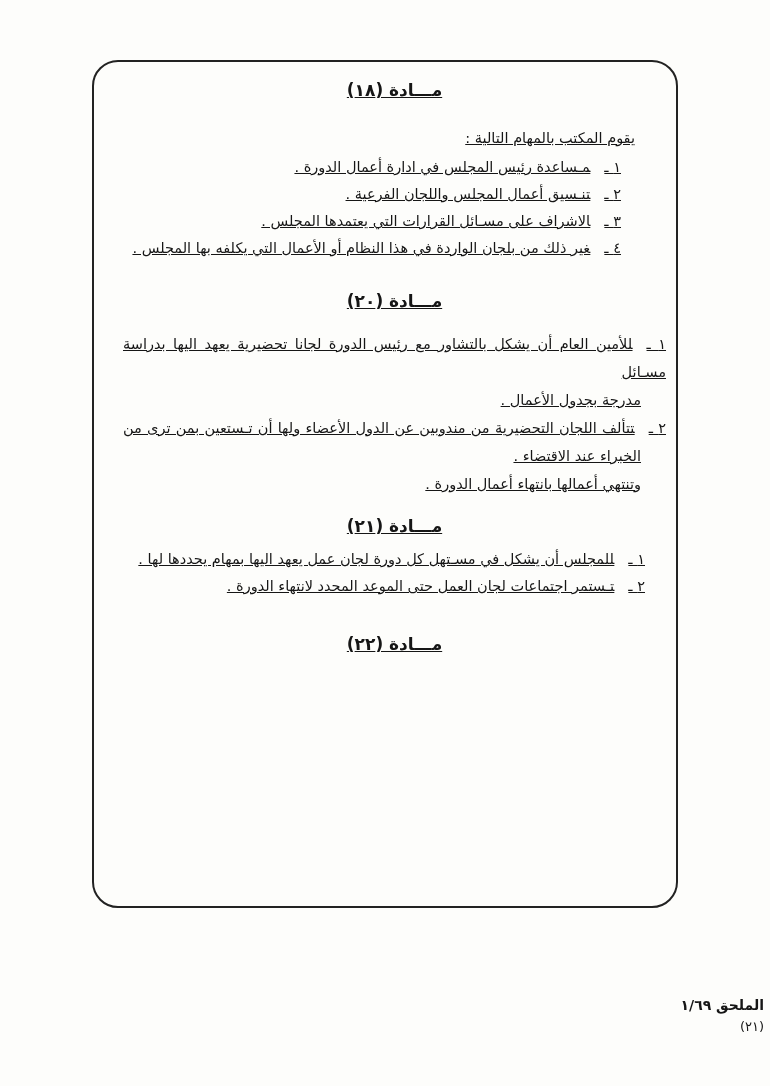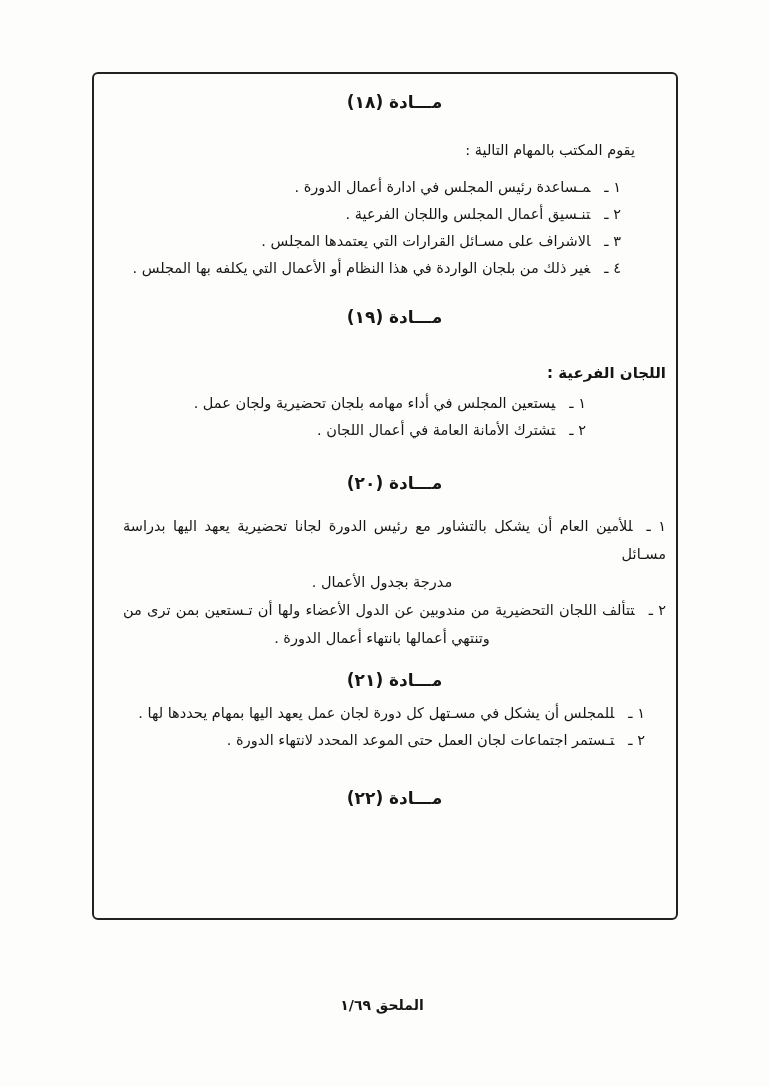--- a/index.html
+++ b/index.html
@@ -9,28 +9,29 @@
     width: 770px;
     height: 1086px;
     background: #fdfdfb;
     font-family: "DejaVu Sans", sans-serif;
     color: #161616;
     direction: rtl;
     overflow: hidden;
   }
   .content-box {
     position: absolute;
-    top: 72px;
+    top: 60px;
     left: 92px;
     width: 586px;
     height: 848px;
     border: 2px solid #222222;
-    border-radius: 6px;
+    border-radius: 26px;
     padding: 0 10px 0 29px;
     overflow: hidden;
+    text-decoration: underline;
   }
   .article-title {
     margin: 0;
     text-align: center;
     font-size: 17px;
     font-weight: bold;
     line-height: 24px;
     letter-spacing: 0.5px;
   }
   .t18 { margin-top: 16px; }
@@ -45,40 +46,39 @@
     line-height: 22px;
   }
   .subheading {
     margin: 33px 0 0 0;
     font-size: 15px;
     font-weight: bold;
     line-height: 22px;
   }
 
   .items { font-size: 14.5px; }
-  .items-18 { margin-top: 13px; }
+  .items-18 { margin-top: 5px; }
   .items-18 .item { margin-right: 45px; line-height: 27px; }
   .items-19 { margin-top: 6px; }
   .items-19 .item { margin-right: 80px; line-height: 27px; }
   .items-20 { margin-top: 17px; }
   .items-20 .item { line-height: 28px; }
   .items-20 .l2 { padding-right: 25px; }
   .items-21 { margin-top: 8px; }
   .items-21 .item { margin-right: 21px; line-height: 27px; }
 
   .num { margin-left: 14px; white-space: nowrap; }
   .jline { text-align: justify; text-align-last: justify; }
-  .l2 { text-align: center; }
+  .l2 { text-align: right; }
 
   .page-footer {
     position: absolute;
     top: 996px;
     left: 0;
     right: 6px;
-    text-align: center;
   }
   .annex { font-size: 14px; font-weight: bold; line-height: 18px; }
   .pagenum { font-size: 13px; margin-top: 5px; line-height: 16px; }
 </style>
 </head>
 <body>
 
 <div class="page">
   <div class="content-box">
 
@@ -94,46 +94,35 @@
         </div>
         <div class="item">
           <span class="num">٣ ـ</span><span class="txt">الاشراف على مسـائل القرارات التي يعتمدها المجلس .</span>
         </div>
         <div class="item">
           <span class="num">٤ ـ</span><span class="txt">غير ذلك من بلجان الواردة في هذا النظام أو الأعمال التي يكلفه بها المجلس .</span>
         </div>
       </div>
     </section>
 
-    <section>
-      <h2 class="article-title t19">مـــادة (١٩)</h2>
-      <p class="subheading">اللجان الفرعية :</p>
-      <div class="items items-19">
-        <div class="item">
-          <span class="num">١ ـ</span><span class="txt">يستعين المجلس في أداء مهامه بلجان تحضيرية ولجان عمل .</span>
-        </div>
-        <div class="item">
-          <span class="num">٢ ـ</span><span class="txt">تشترك الأمانة العامة في أعمال اللجان .</span>
-        </div>
-      </div>
-    </section>
 
     <section>
       <h2 class="article-title t20">مـــادة (٢٠)</h2>
       <div class="items items-20">
         <div class="item">
           <div class="l1 jline">
             <span class="num">١ ـ</span><span class="txt">للأمين العام أن يشكل بالتشاور مع رئيس الدورة لجانا تحضيرية يعهد اليها بدراسة مسـائل</span>
           </div>
           <div class="l2">مدرجة بجدول الأعمال .</div>
         </div>
         <div class="item">
           <div class="l1 jline">
             <span class="num">٢ ـ</span><span class="txt">تتألف اللجان التحضيرية من مندوبين عن الدول الأعضاء ولها أن تـستعين بمن ترى من</span>
           </div>
+          <div class="l2">الخبراء عند الاقتضاء .</div>
         </div>
         <div class="item">
           <div class="l2">وتنتهي أعمالها بانتهاء أعمال الدورة .</div>
         </div>
       </div>
     </section>
 
     <section>
       <h2 class="article-title t21">مـــادة (٢١)</h2>
       <div class="items items-21">
@@ -148,14 +137,15 @@
 
     <section>
       <h2 class="article-title t22">مـــادة (٢٢)</h2>
 
     </section>
 
   </div>
 
   <div class="page-footer">
     <div class="annex">الملحق ١/٦٩</div>
+    <div class="pagenum">(٢١)</div>
   </div>
 </div>
 
 </body></html>

